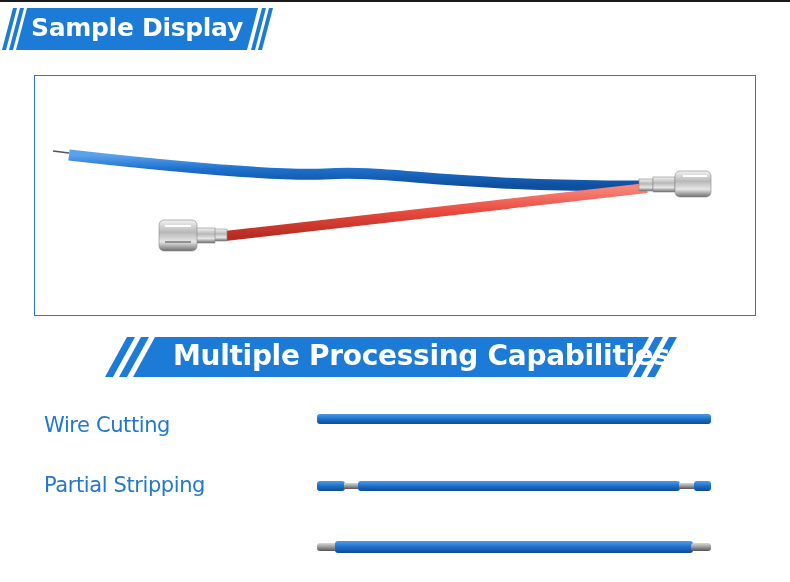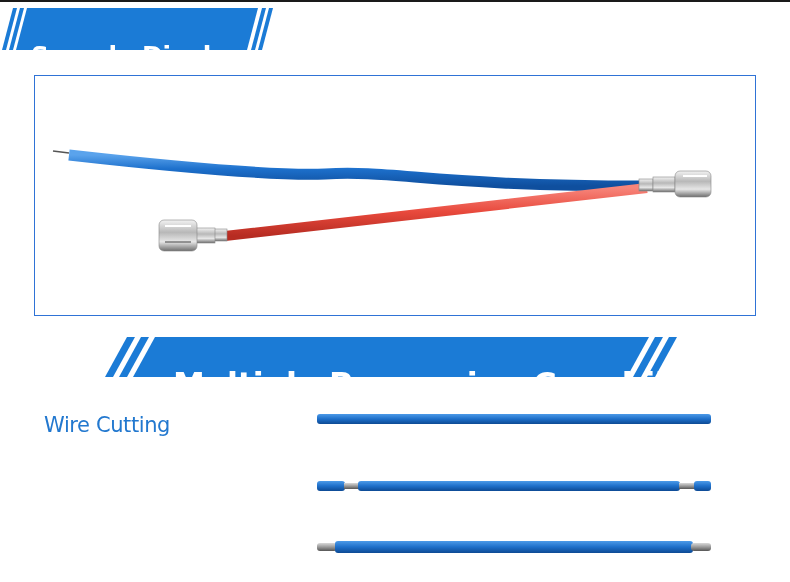--- a/index.html
+++ b/index.html
@@ -8,27 +8,26 @@
 
   .top-rule { position: absolute; left: 0; top: 0; width: 790px; height: 2px; background: #1a1a1a; }
 
   
   .banner { position: absolute; }
   .banner svg { position: absolute; left: 0; top: 0; }
   .banner-text {
     position: absolute; color: #ffffff; font-weight: bold;
     font-family: "DejaVu Sans", sans-serif; white-space: nowrap;
     letter-spacing: -0.3px;
-    margin-top: 28px;
   }
   #banner1 { left: 0; top: 8px; width: 280px; height: 42px; }
   #banner1 .banner-text { left: 31px; top: 4px; font-size: 25px; line-height: 32px; }
 
   #banner2 { left: 105px; top: 337px; width: 580px; height: 40px; }
-  #banner2 .banner-text { left: 68px; top: 3px; font-size: 32px; line-height: 32px; }
+  #banner2 .banner-text { left: 68px; top: 3px; font-size: 28px; line-height: 32px; }
 
   
   .sample-frame {
     position: absolute; left: 34px; top: 75px; width: 722px; height: 241px;
     border: 1.5px solid #2f73d6; background: #ffffff;
   }
   .sample-frame svg { position: absolute; left: 0; top: 0; }
 
   
   .cap-row { position: absolute; left: 0; width: 790px; height: 40px; padding-left: 31px; }
@@ -125,20 +124,21 @@
         <stop offset="0" stop-color="#d9d9d9"></stop>
         <stop offset="0.5" stop-color="#9a9a9a"></stop>
         <stop offset="1" stop-color="#555"></stop>
       </linearGradient>
     </defs>
     <rect x="7" y="3" width="394" height="10" rx="3" fill="url(#wb)"></rect>
   </svg>
 </div>
 
 <div class="cap-row" style="top:465px;">
+  <div class="cap-label" style="top:8px;">Partial Stripping</div>
   <svg class="cap-wire" style="top:13px;" width="410" height="16" viewBox="0 0 410 16">
     <rect x="7" y="3" width="28" height="10" rx="3" fill="url(#wb)"></rect>
     <rect x="34" y="5" width="16" height="6" fill="url(#wg)"></rect>
     <rect x="48" y="3" width="322" height="10" rx="3" fill="url(#wb)"></rect>
     <rect x="369" y="5" width="16" height="6" fill="url(#wg)"></rect>
     <rect x="384" y="3" width="17" height="10" rx="3" fill="url(#wb)"></rect>
   </svg>
 </div>
 
 <div class="cap-row" style="top:525px;">

